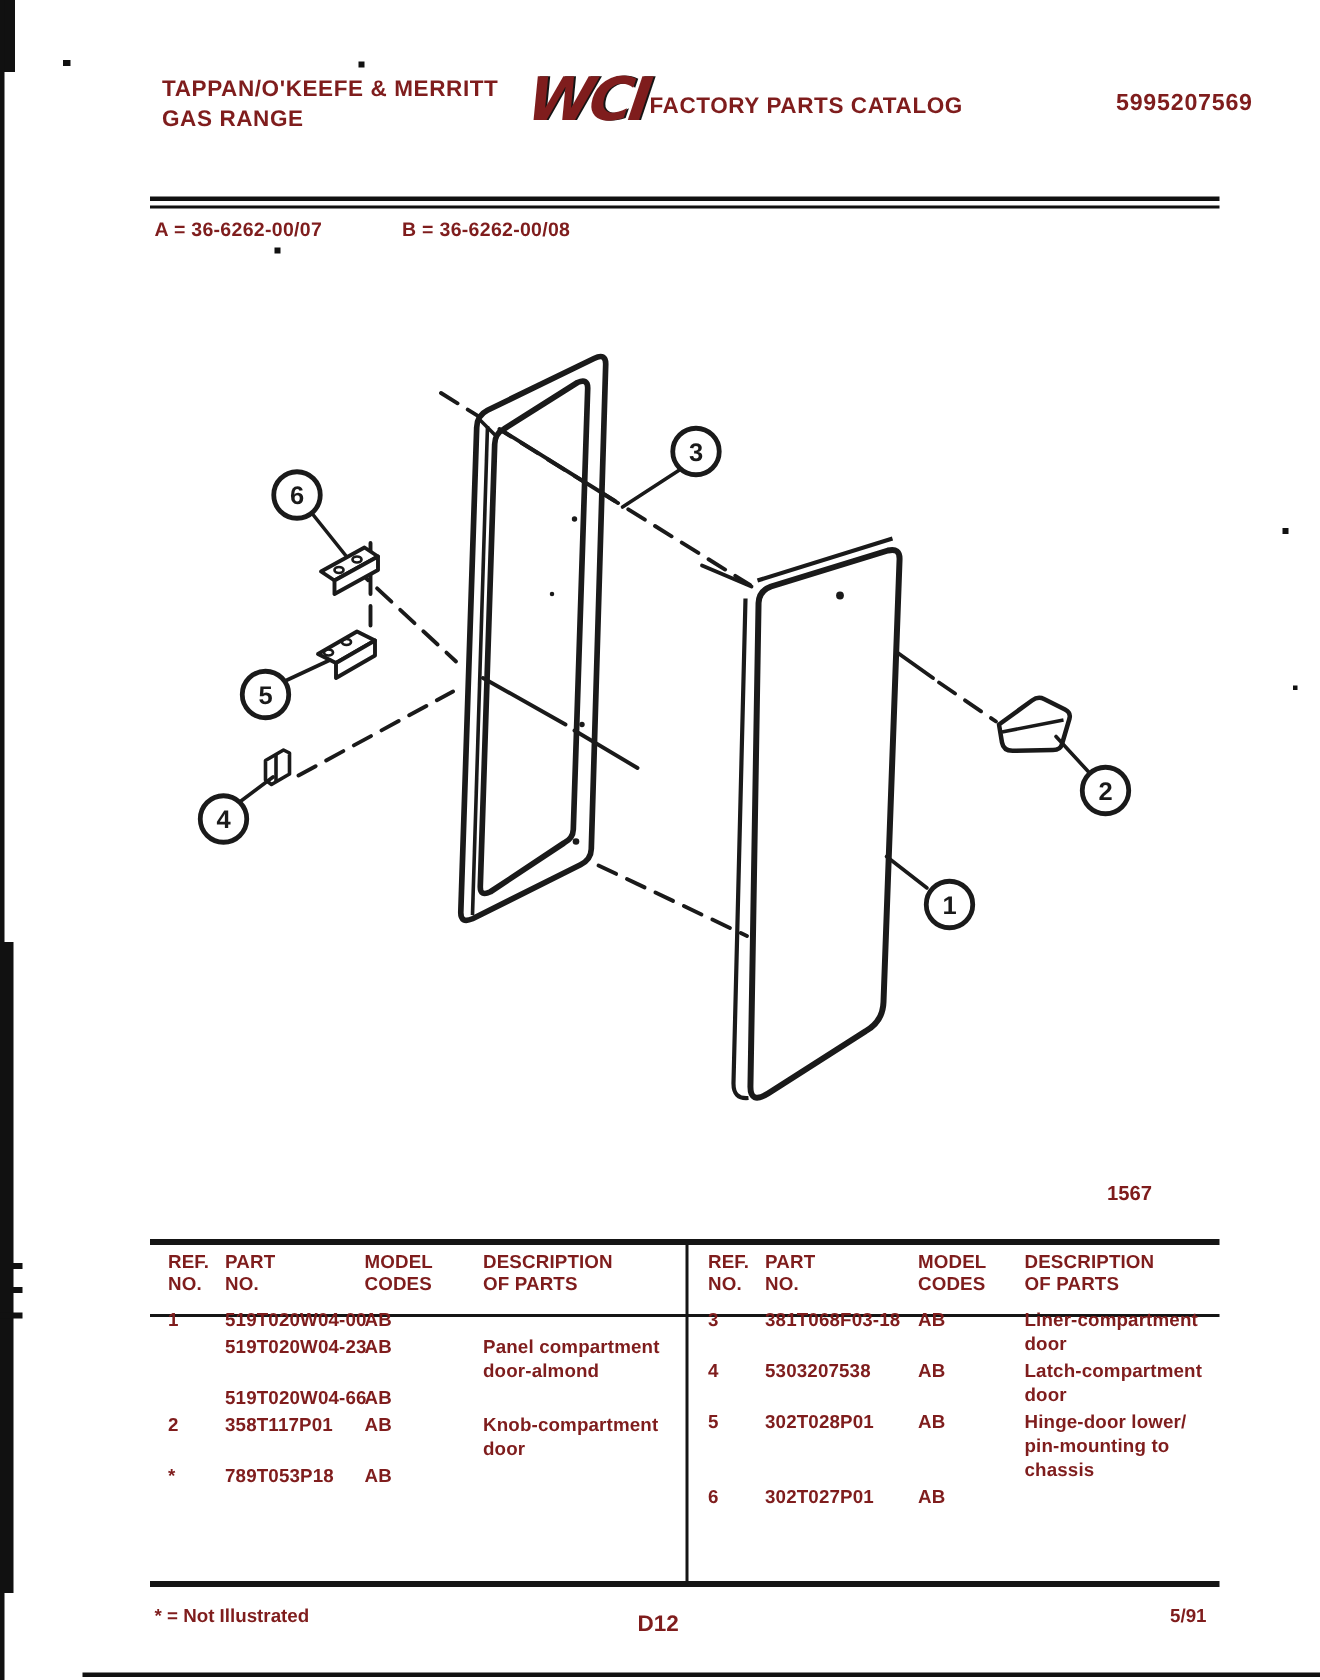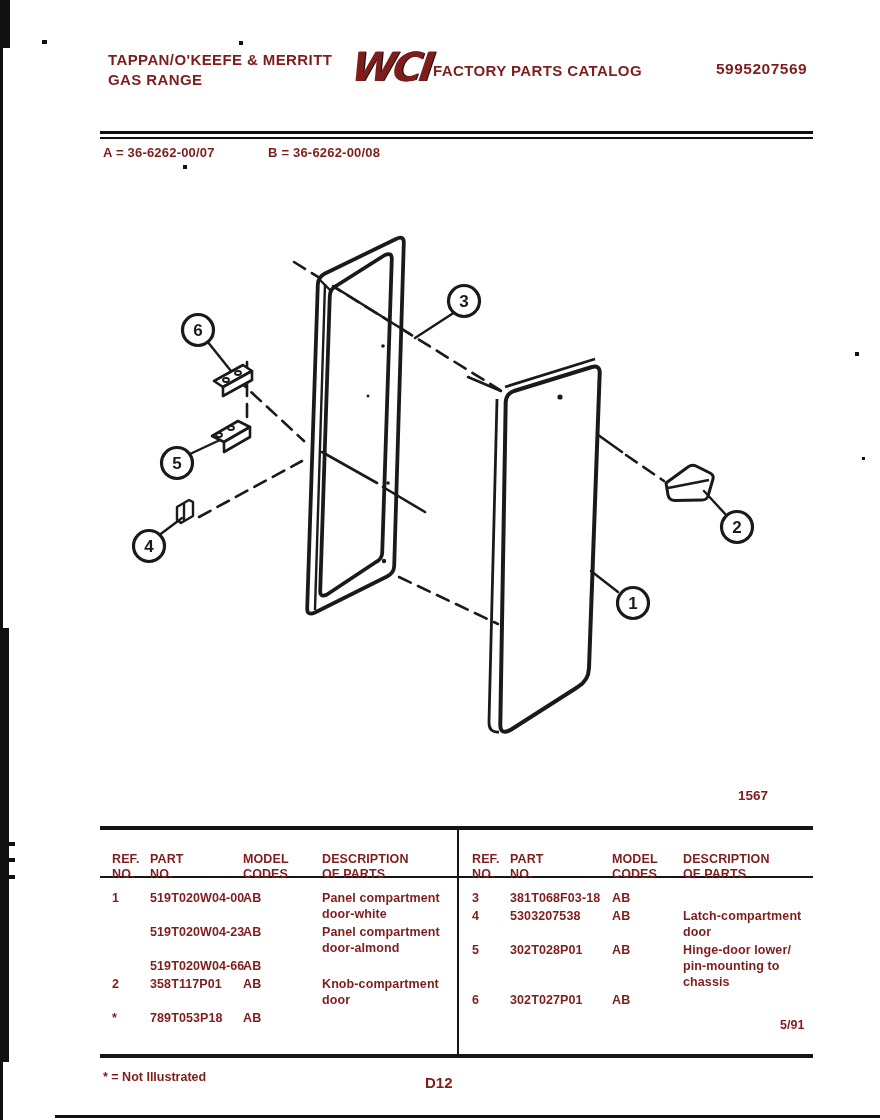--- a/index.html
+++ b/index.html
@@ -7,49 +7,49 @@
         font-family:"Liberation Sans",sans-serif;color:#7f1d1d;}
   .abs{position:absolute;}
   .ink{background:#111111;}
 
   
   .brand{left:108px;top:50px;font-size:15px;line-height:20px;font-weight:bold;letter-spacing:.4px;}
   .logo{left:352px;top:44px;font-size:40px;font-weight:bold;font-style:italic;
         font-family:"DejaVu Sans",sans-serif;letter-spacing:-3px;transform:skewX(-8deg);
         text-shadow:1.3px 0 0 #151515;}
   .cat-title{left:433px;top:62px;font-size:15px;font-weight:bold;letter-spacing:.4px;}
-  .cat-num{left:716px;top:60px;font-size:15.5px;font-weight:bold;letter-spacing:.5px;}
+  .cat-num{left:744px;top:60px;font-size:15.5px;font-weight:bold;letter-spacing:.5px;}
   .rule1{left:100px;top:131px;width:713px;height:3px;}
   .rule2{left:100px;top:137px;width:713px;height:2px;}
   .models{top:145px;font-size:13px;font-weight:bold;letter-spacing:.2px;}
 
   .page-ref{left:738px;top:788px;font-size:13.5px;font-weight:bold;}
 
   
   .ptable{position:absolute;left:100px;top:826px;width:713px;height:224px;
           border-top:4px solid #151515;border-bottom:4px solid #151515;}
   .vdiv{position:absolute;left:357px;top:0;bottom:0;width:2px;background:#151515;}
   .hrule{position:absolute;left:0;right:0;top:46px;height:2px;background:#151515;}
   .half{position:absolute;top:0;height:100%;font-size:12.5px;line-height:16px;
         font-weight:bold;letter-spacing:.1px;}
   .half.hleft{left:0;width:356px;}
   .half.hright{left:359px;width:354px;}
   .hrow,.brow{display:grid;}
   .half.hleft .hrow,.half.hleft .brow{grid-template-columns:38px 93px 79px 134px;padding-left:12px;}
   .half.hright .hrow,.half.hright .brow{grid-template-columns:38px 102px 71px 130px;padding-left:13px;}
-  .hrow{padding-top:22px;line-height:15px;}
+  .hrow{padding-top:4px;line-height:15px;}
   .hcell span{display:block;}
   .tbody{margin-top:8px;}
   .brow{margin-bottom:2px;align-items:start;}
   .cell-part{white-space:nowrap;}
 
   
   .foot-note{left:103px;top:1070px;font-size:12.5px;font-weight:bold;}
   .foot-page{left:425px;top:1074px;width:70px;text-align:left;font-size:15px;font-weight:bold;}
-  .foot-date{left:780px;top:1018px;font-size:12.5px;font-weight:bold;}
+  .foot-date{left:780px;top:1070px;font-size:12.5px;font-weight:bold;}
 </style>
 </head>
 <body>
 
 <div class="page">
 
   <div class="abs ink" style="left:0;top:0;width:10px;height:48px"></div>
   <div class="abs ink" style="left:0;top:0;width:3px;height:1120px"></div>
   <div class="abs ink" style="left:0;top:628px;width:9px;height:434px"></div>
   <div class="abs ink" style="left:0;top:842px;width:15px;height:4px"></div>
@@ -198,21 +198,20 @@
         <div class="hcell">
             <span>DESCRIPTION</span>
             <span>OF PARTS</span>
           </div>
       </div>
       <div class="tbody">
         <div class="brow">
           <div>1</div>
           <div class="cell-part">519T020W04-00</div>
           <div>AB</div>
-          <div>Panel compartment door-white</div>
         </div>
         <div class="brow">
           <div></div>
           <div class="cell-part">519T020W04-23</div>
           <div>AB</div>
           <div>Panel compartment door-almond</div>
         </div>
         <div class="brow">
           <div></div>
           <div class="cell-part">519T020W04-66</div>
@@ -249,20 +248,21 @@
         <div class="hcell">
             <span>DESCRIPTION</span>
             <span>OF PARTS</span>
           </div>
       </div>
       <div class="tbody">
         <div class="brow">
           <div>3</div>
           <div class="cell-part">381T068F03-18</div>
           <div>AB</div>
+          <div>Liner-compartment door</div>
         </div>
         <div class="brow">
           <div>4</div>
           <div class="cell-part">5303207538</div>
           <div>AB</div>
           <div>Latch-compartment door</div>
         </div>
         <div class="brow">
           <div>5</div>
           <div class="cell-part">302T028P01</div>

